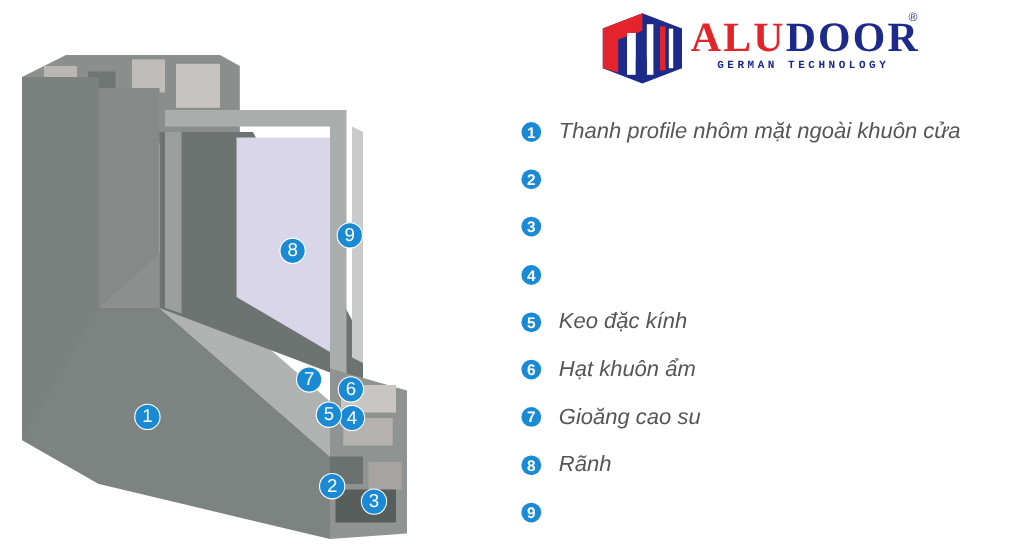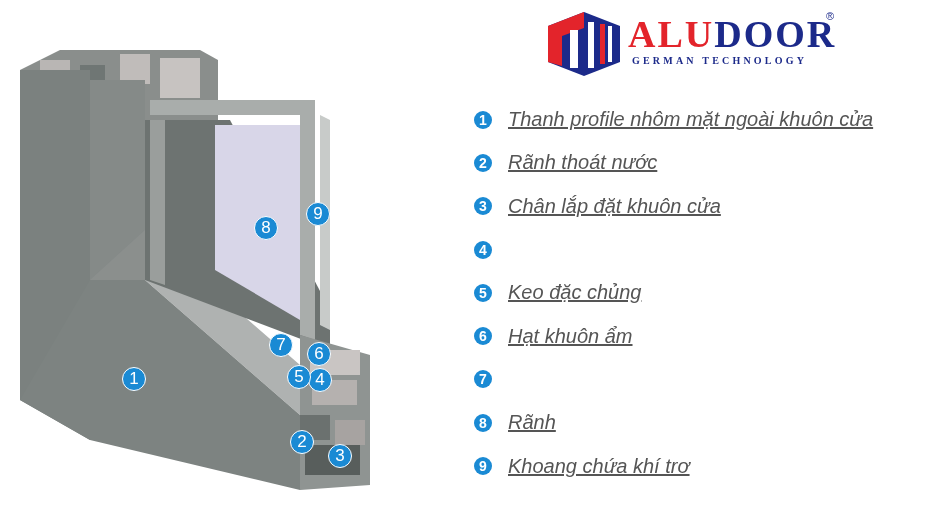--- a/index.html
+++ b/index.html
@@ -2,25 +2,25 @@
 <html><head>
 <meta charset="utf-8">
 <style>
   html,body{margin:0;padding:0;background:#ffffff;}
   body{width:934px;height:507px;position:relative;overflow:hidden;font-family:"Liberation Sans",sans-serif;}
   .logo{position:absolute;left:544px;top:8px;width:290px;height:72px;}
   .brand{position:absolute;left:628px;top:14px;font-family:Liberation Serif, serif;font-weight:bold;font-size:38px;letter-spacing:2px;line-height:40px;}
   .brand .alu{color:#e3242b;}
   .brand .door{color:#1c2a8a;}
   .reg{position:absolute;left:826px;top:10px;font-size:11px;color:#1c2a8a;}
-  .tagline{position:absolute;left:632px;top:55px;font-family:Liberation Serif, serif;font-weight:bold;font-size:10px;letter-spacing:3.2px;color:#1c2a8a;}
+  .tagline{position:absolute;left:652px;top:55px;font-family:Liberation Mono, monospace;font-weight:bold;font-size:10px;letter-spacing:3.2px;color:#1c2a8a;}
   .legend{position:absolute;left:474px;top:98px;}
   .legend-item{display:flex;align-items:center;height:43.3px;}
   .num{width:18px;height:18px;border-radius:50%;background:#1a8ad4;color:#fff;font-size:14px;font-weight:bold;display:flex;align-items:center;justify-content:center;margin-right:16px;flex-shrink:0;}
-  .lbl{font-style:italic;font-size:20px;color:#555555;white-space:nowrap;text-decoration:underline;}
+  .lbl{font-style:italic;font-size:20px;color:#555555;white-space:nowrap;}
   .diagram{position:absolute;left:0;top:20px;width:450px;height:480px;}
   .badge{position:absolute;width:24px;height:24px;border-radius:50%;background:#1a8ad4;border:1.5px solid #fff;color:#fff;font-size:17px;display:flex;align-items:center;justify-content:center;box-sizing:border-box;}
 </style>
 </head>
 <body>
 
 <div>
   <svg class="logo" viewBox="0 0 290 72" style="left:544px;top:8px;">
     <polygon points="4,18 40,4 76,18 76,54 40,68 4,54" fill="#1c2a8a"></polygon>
     <polygon points="4,18 40,4 40,20 18,28 18,58 4,54" fill="#e3242b"></polygon>
@@ -79,41 +79,39 @@
   <div class="badge" style="left:306px;top:182px;">9</div>
 </div>
 
 <div class="legend">
   <div class="legend-item">
       <span class="num">1</span>
       <span class="lbl">Thanh profile nhôm mặt ngoài khuôn cửa</span>
     </div>
   <div class="legend-item">
       <span class="num">2</span>
-      <span class="lbl">Rãnh thoát nước</span>
     </div>
   <div class="legend-item">
       <span class="num">3</span>
-      <span class="lbl">Chân lắp đặt khuôn cửa</span>
     </div>
   <div class="legend-item">
       <span class="num">4</span>
     </div>
   <div class="legend-item">
       <span class="num">5</span>
-      <span class="lbl">Keo đặc chủng</span>
+      <span class="lbl">Keo đặc kính</span>
     </div>
   <div class="legend-item">
       <span class="num">6</span>
       <span class="lbl">Hạt khuôn ẩm</span>
     </div>
   <div class="legend-item">
       <span class="num">7</span>
+      <span class="lbl">Gioăng cao su</span>
     </div>
   <div class="legend-item">
       <span class="num">8</span>
       <span class="lbl">Rãnh</span>
     </div>
   <div class="legend-item">
       <span class="num">9</span>
-      <span class="lbl">Khoang chứa khí trơ</span>
     </div>
 </div>
 
 </body></html>

